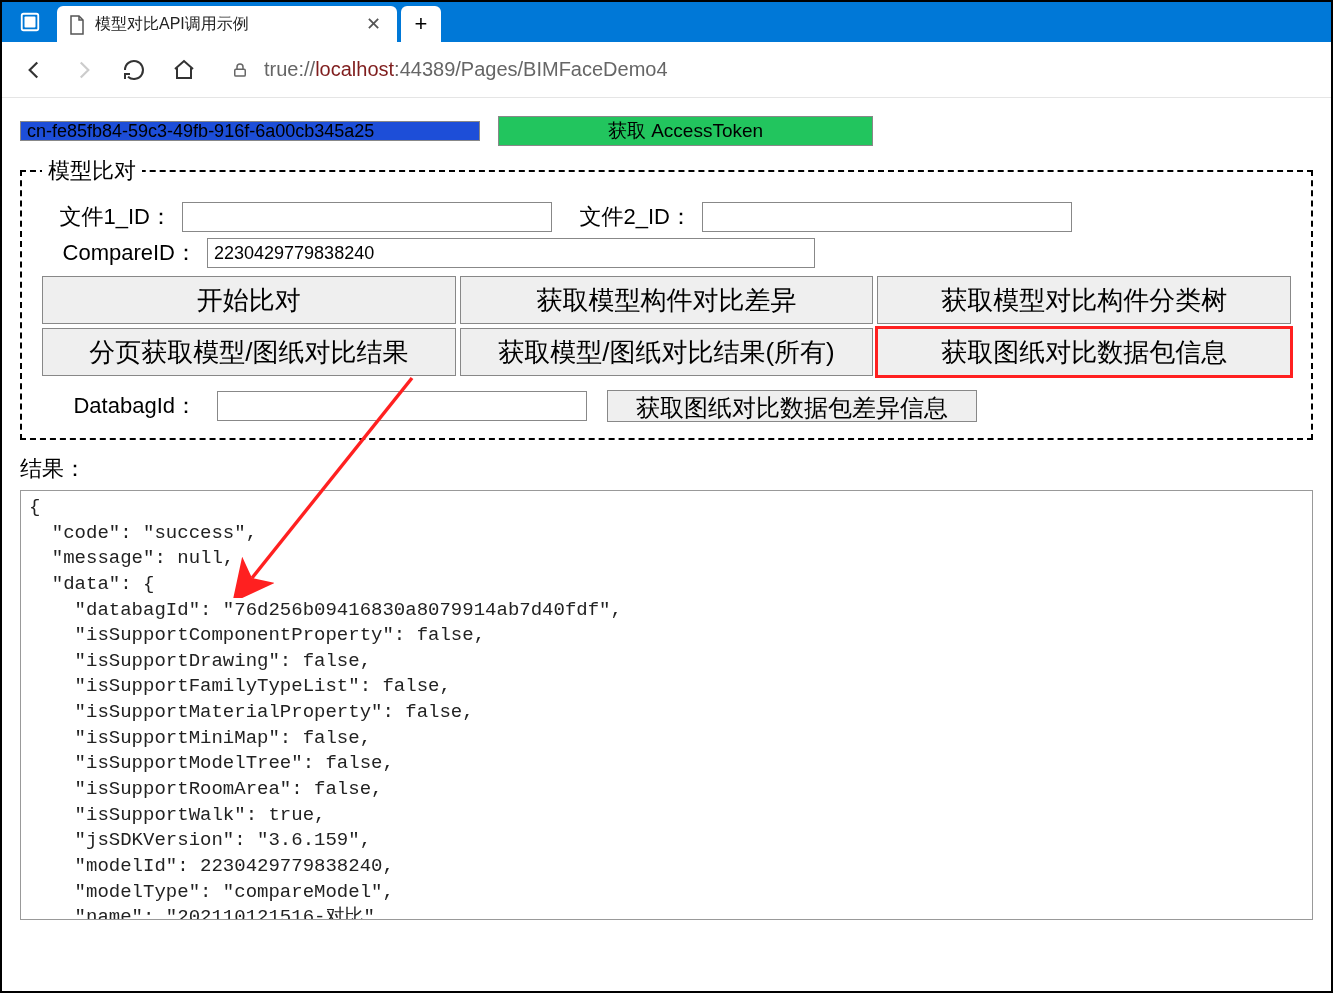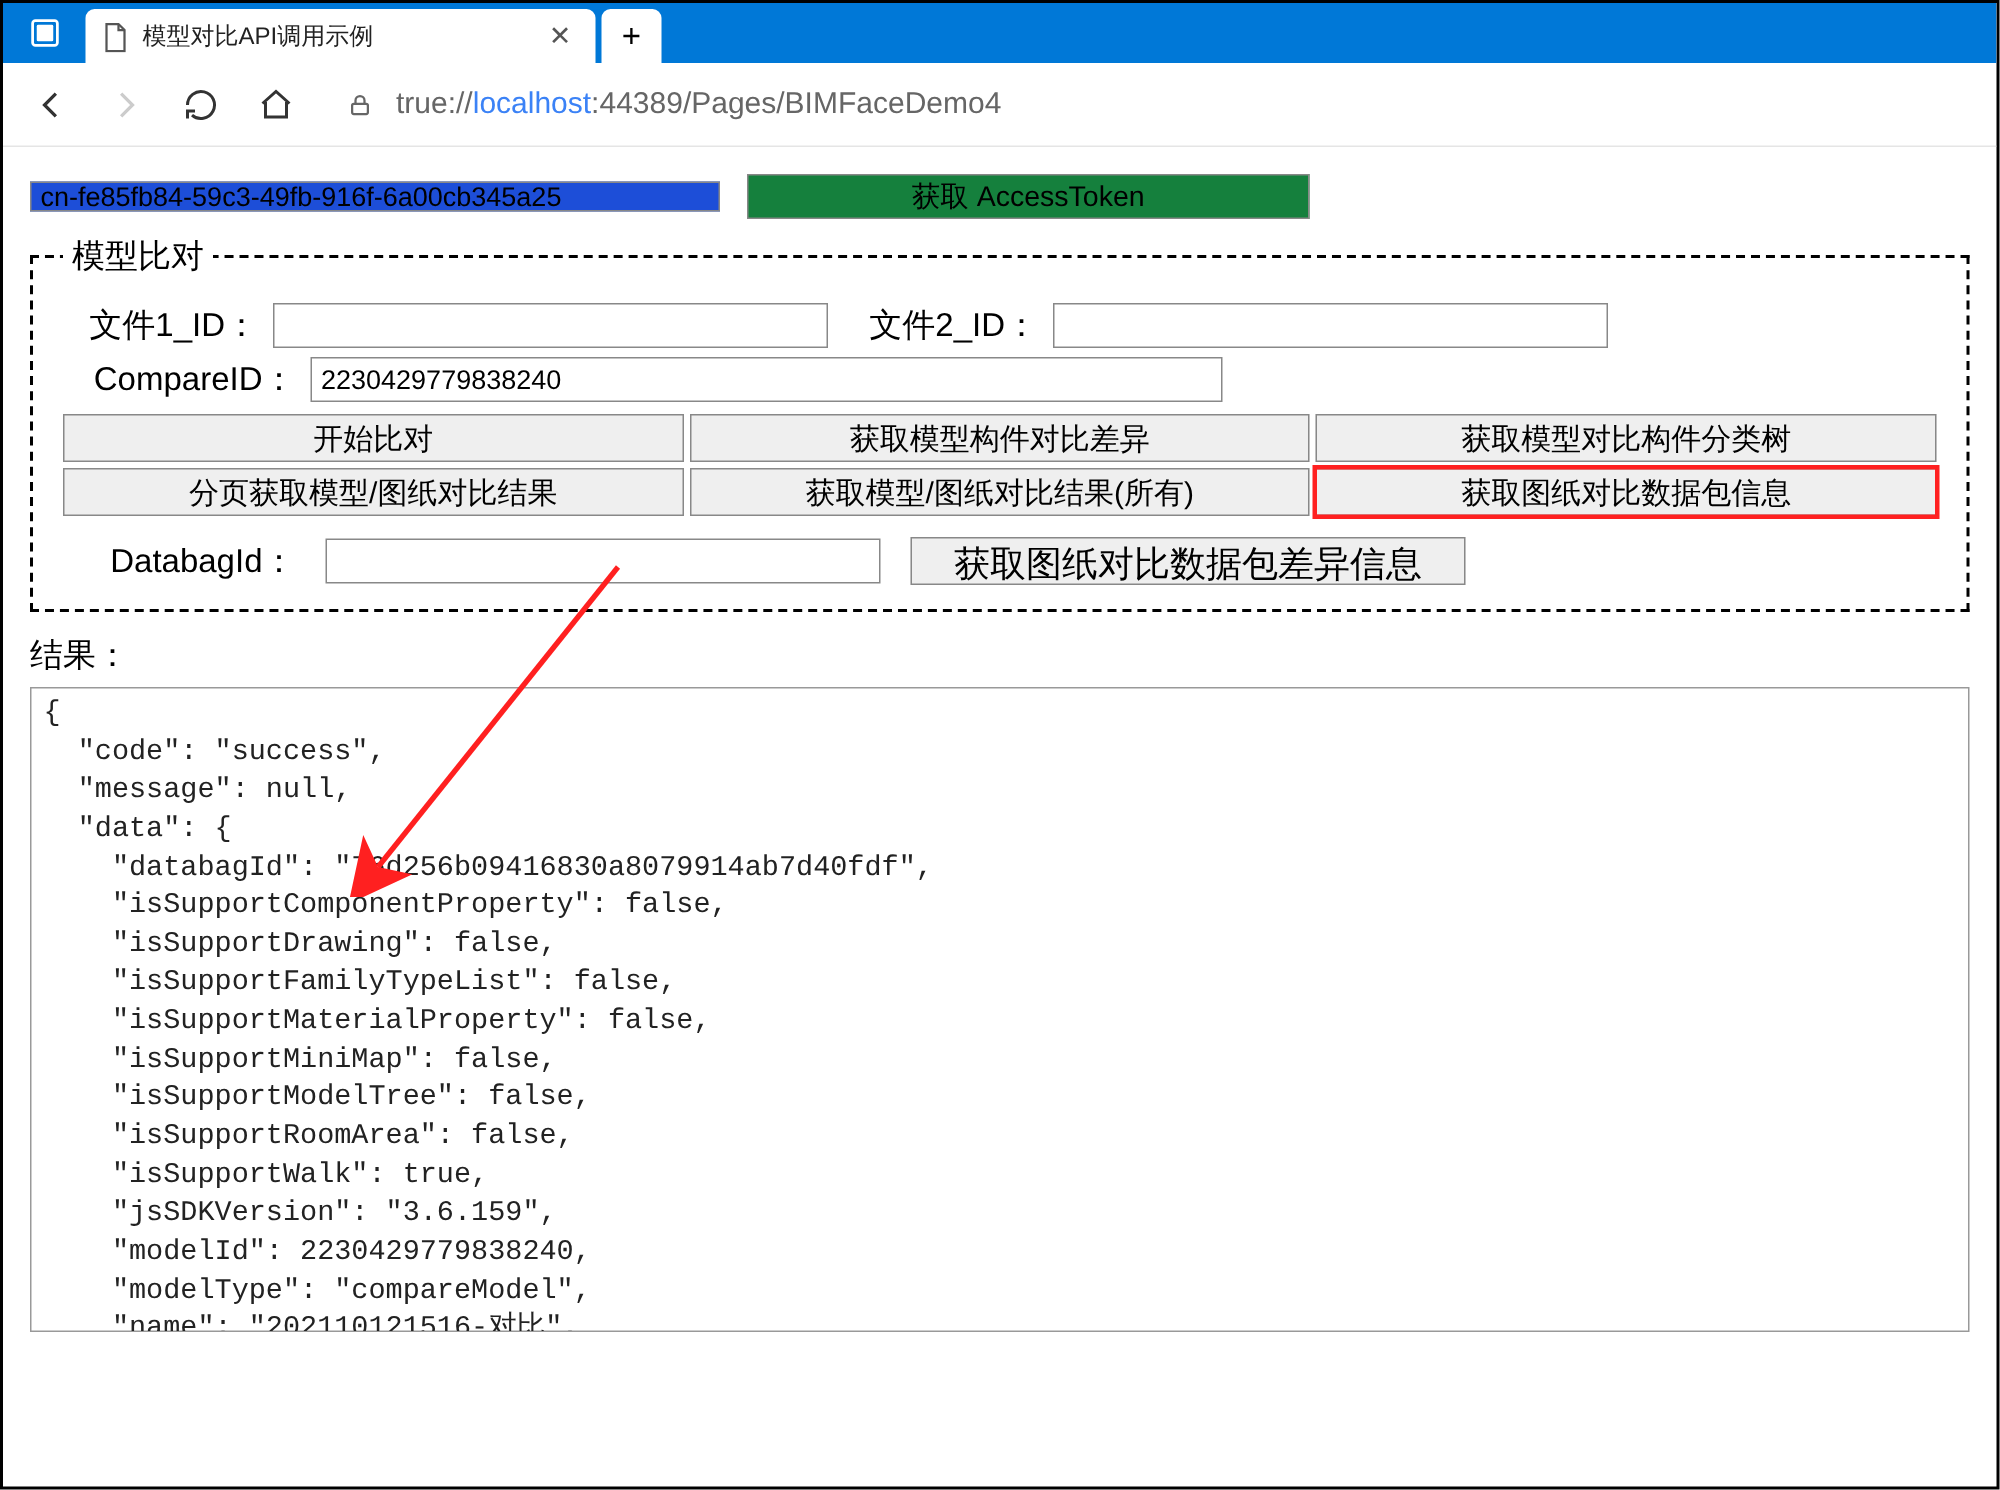--- a/index.html
+++ b/index.html
@@ -65,54 +65,54 @@
     flex:1;
     display:flex;
     align-items:center;
     gap:14px;
     font-size:20px;
     color:#666;
     padding-left:10px;
   }
   .urlbar .lock { width:20px; height:20px; display:flex;align-items:center;justify-content:center; }
   .urlbar .url-text { white-space:nowrap; }
-  .urlbar .url-text .host { color:#3b82f6; }
+  .urlbar .url-text .host { color:#7f1d1d; }
   
   .content { padding: 18px; position:relative; }
   .row { display:flex; gap:18px; align-items:center; margin-bottom:10px; }
   input[type=text].wide {
     height:20px; font-size:18px; padding:2px 6px;
     border:1px solid #888; background:#1d4ed8;
   }
   .token-input { width:460px; }
   button.std {
     height:30px;
     font-size:19px;
-    background:#15803d;
+    background:#22c55e;
     border:1px solid #888;
     padding:0 10px;
     cursor:pointer;
     font-family: inherit;
   }
   .btn-wide { width:375px; }
   fieldset {
     border:2px dashed #000;
     margin:0 0 14px 0;
     padding: 10px 20px 16px 20px;
   }
   legend { font-size:22px; padding:0 6px; }
   .form-row { display:flex; align-items:center; gap:10px; margin:6px 0; }
   .lbl { font-size:22px; text-align:right; }
   .lbl.file { width:130px; }
   .lbl.cmp { width:155px; }
   .lbl.dbag { width:155px; }
   .txt-mid { width:370px; height:30px; font-size:18px; padding:2px 6px; border:1px solid #888; }
   .txt-cmp { width:608px; height:30px; font-size:18px; padding:2px 6px; border:1px solid #888; }
   .btn-grid { display:grid; grid-template-columns: repeat(3, 1fr); gap:4px; margin-top:8px; }
-  .btn-grid button { height:32px; font-size:20px; background:#efefef; border:1px solid #888; cursor:pointer; font-family:inherit; }
+  .btn-grid button { height:48px; font-size:26px; background:#efefef; border:1px solid #888; cursor:pointer; font-family:inherit; }
   .highlight-red { outline:3px solid #ff2020; outline-offset:-1px; position:relative; z-index:2; }
   .row3 { display:flex; gap:20px; align-items:center; margin-top:10px; }
   .row3 input { width:370px; height:30px; font-size:18px; padding:2px 6px; border:1px solid #888; }
   .row3 button { width:370px; height:32px; font-size:24px; background:#efefef; border:1px solid #888; cursor:pointer; font-family:inherit; }
   .result-label { font-size:22px; margin:14px 0 6px 0; }
   .result-box {
     border:1px solid #999;
     height:430px;
     overflow-y:scroll;
     font-family: "SimSun","NSimSun","Courier New",monospace;

